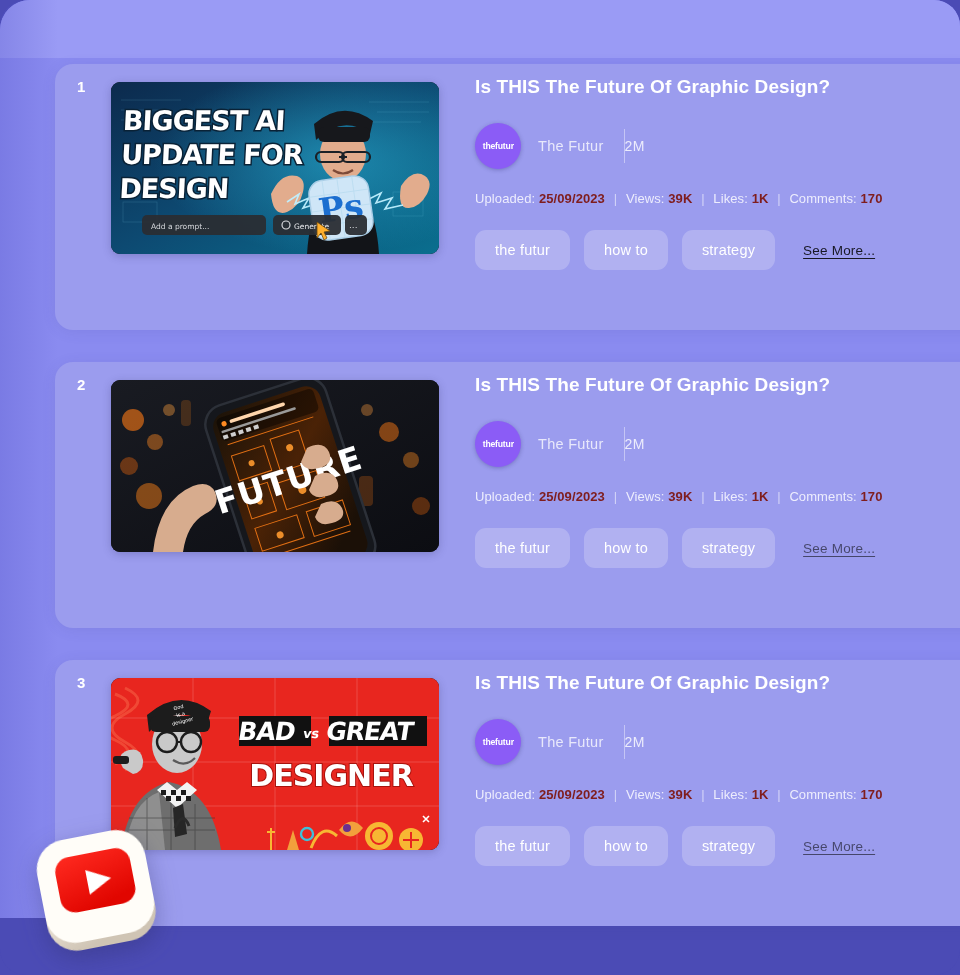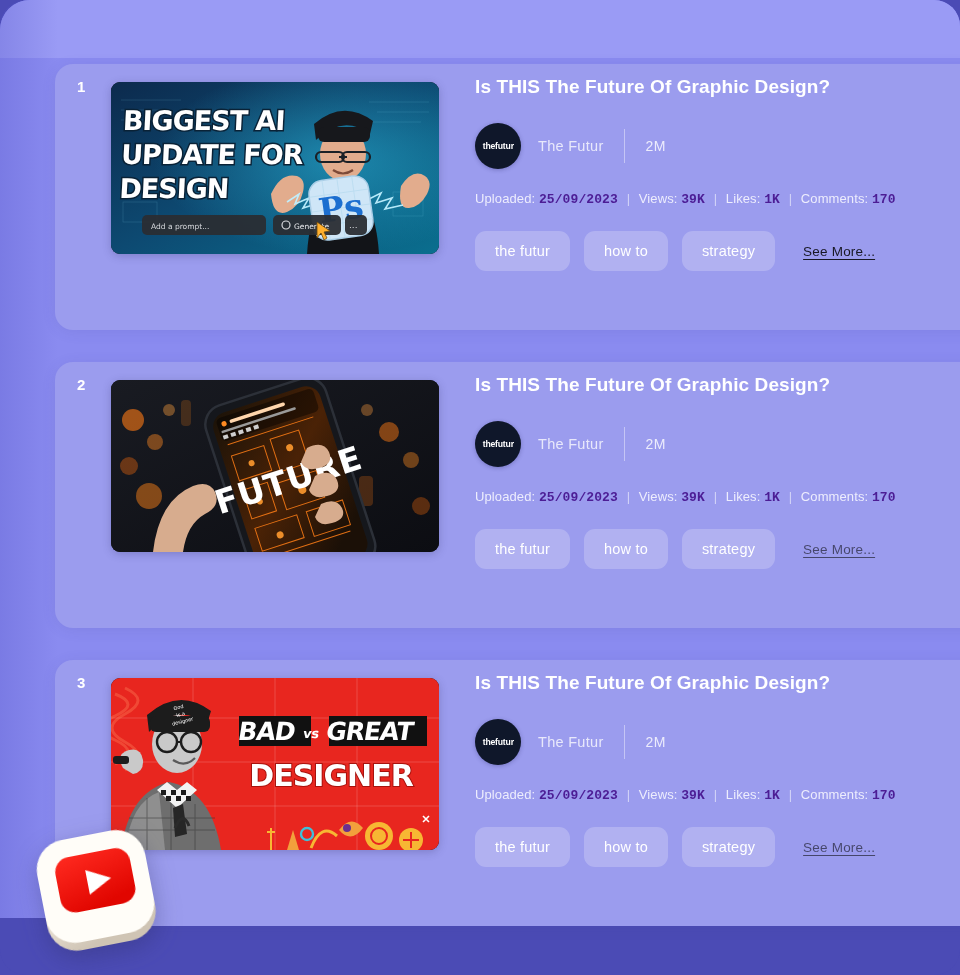--- a/index.html
+++ b/index.html
@@ -116,21 +116,21 @@
   .channel-row {
     display: flex;
     align-items: center;
     margin-top: 25px;
     height: 46px;
   }
   .avatar {
     width: 46px;
     height: 46px;
     border-radius: 50%;
-    background: #0f172a;
+    background: #8b5cf6;
     display: flex;
     align-items: center;
     justify-content: center;
     flex: 0 0 auto;
     box-shadow: 0 1px 4px rgba(30,30,90,.3);
   }
   .avatar span {
     color: #fff;
     font-size: 8.5px;
     font-weight: 700;
@@ -144,35 +144,34 @@
     font-weight: 400;
     letter-spacing: .3px;
   }
   .chan-div {
     width: 1px;
     height: 34px;
     background: rgba(255,255,255,.42);
     margin-left: 20px;
   }
   .chan-subs {
-    margin-left: 21px;
     font-size: 14px;
     color: #ececfc;
     font-weight: 500;
     letter-spacing: .3px;
   }
 
   .meta-row {
     margin-top: 22px;
     font-size: 13px;
     color: #ededfd;
     white-space: nowrap;
     letter-spacing: .1px;
   }
-  .meta-row b { font-weight: 700; color: #4c1d95; font-family: Liberation Mono, monospace; }
+  .meta-row b { font-weight: 700; color: #7f1d1d; }
   .meta-sep { color: rgba(255,255,255,.55); padding: 0 5px; }
 
   .tags-row {
     margin-top: 24px;
     display: flex;
     align-items: center;
   }
   .tag {
     height: 40px;
     padding: 0 20px;

